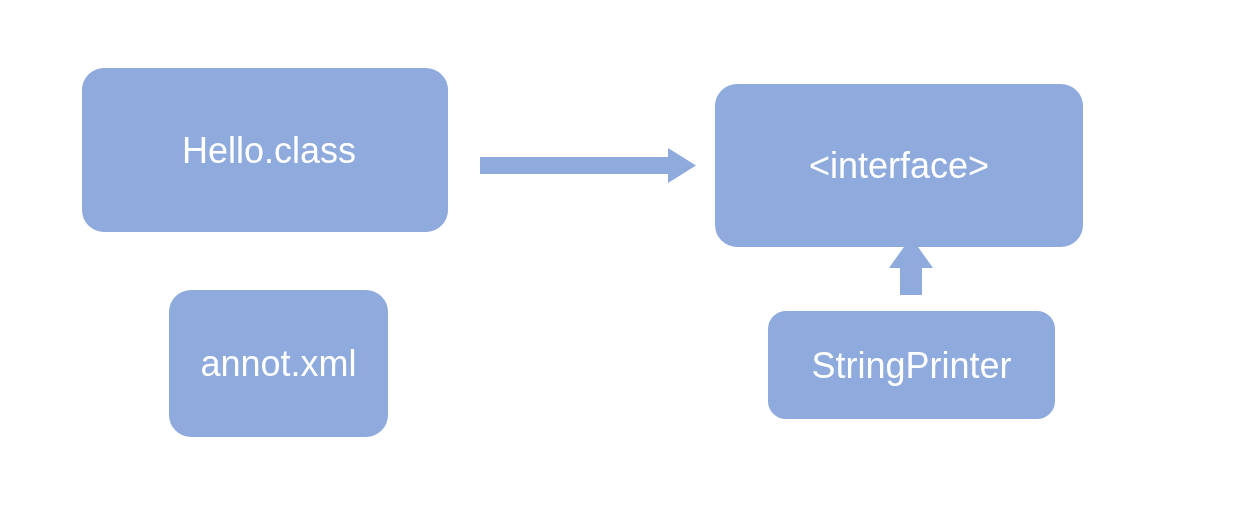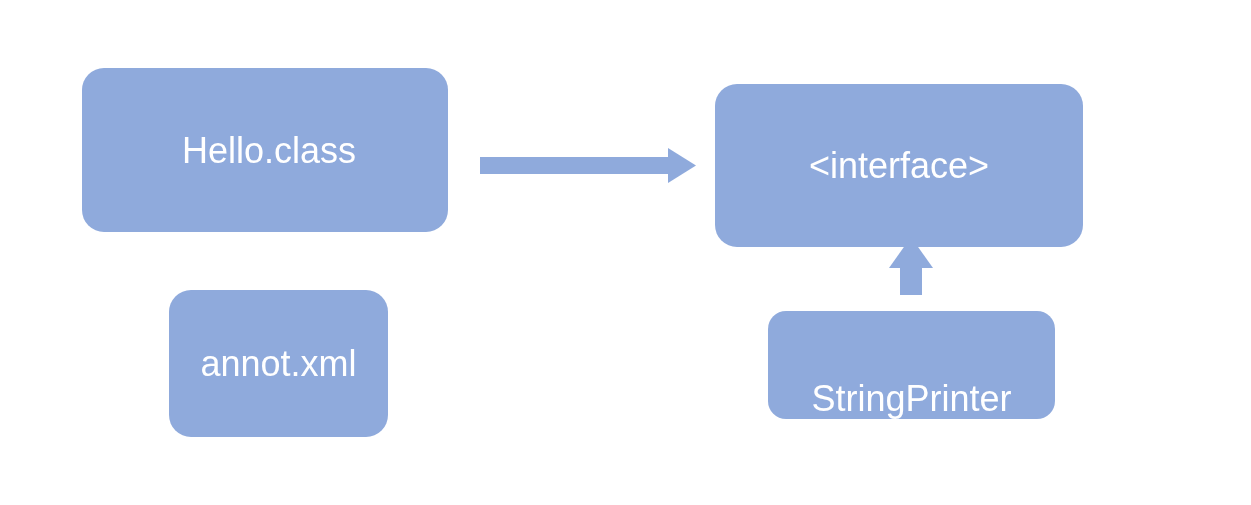--- a/index.html
+++ b/index.html
@@ -48,21 +48,20 @@
   }
   .node-annot {
     left: 169px; top: 290px;
     width: 219px; height: 147px;
     border-radius: 22px;
   }
   .node-stringprinter {
     left: 768px; top: 311px;
     width: 287px; height: 108px;
     border-radius: 18px;
-    justify-content: flex-end;
   }
   .arrow {
     position: absolute;
     display: block;
   }
   .arrow path, .arrow rect, .arrow polygon {
     fill: var(--arrow-fill);
     stroke: none;
   }
   .arrow-right { left: 480px; top: 148px; }

